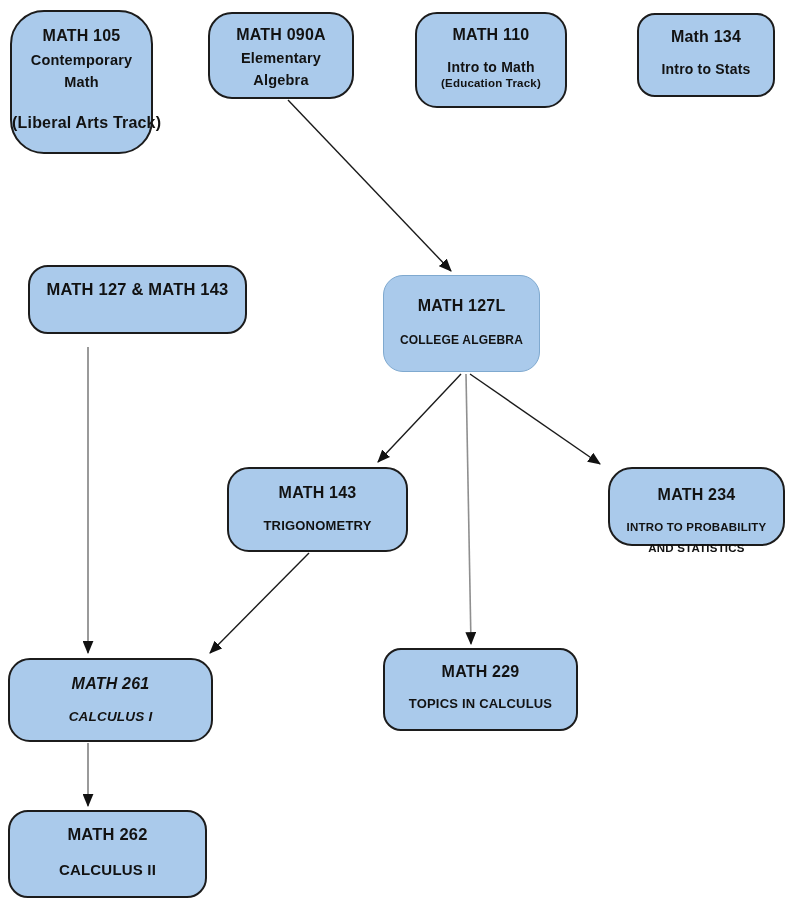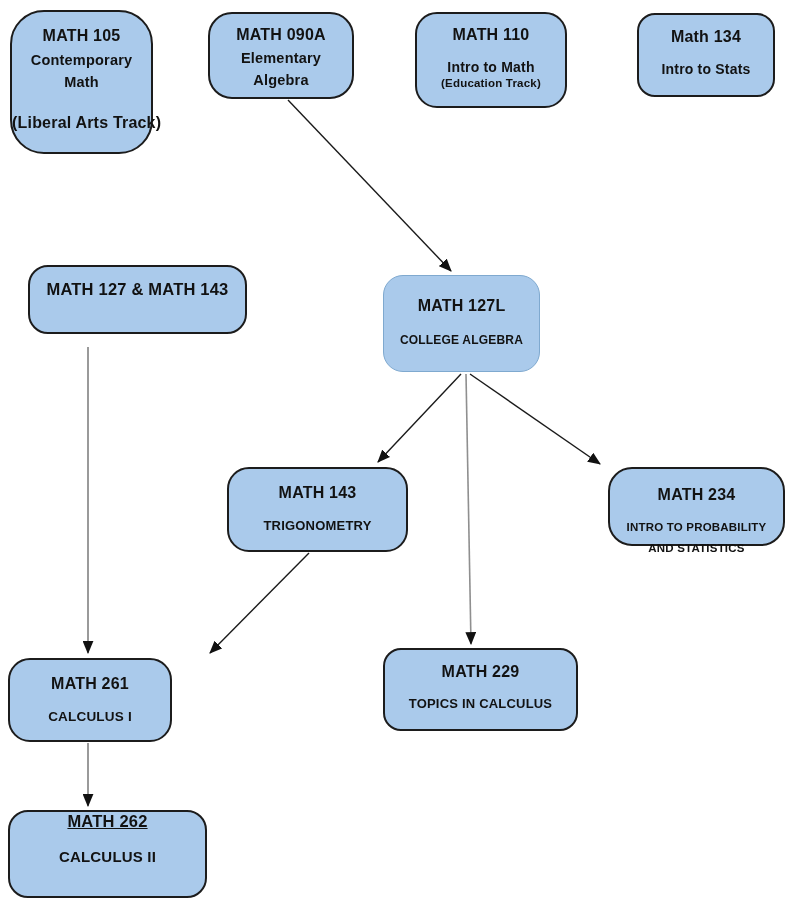--- a/index.html
+++ b/index.html
@@ -85,26 +85,26 @@
       </div>
       <div class="node" style="left: 227px; top: 467px; width: 181px; height: 85px; border-radius: 22px; background: rgb(170, 202, 235); border: 2.6px solid rgb(28, 28, 28); align-items: center;">
         <div class="node-line" style="font-size: 16px; margin-top: 15px; color: rgb(18, 18, 18);">MATH 143</div>
         <div class="node-line" style="font-size: 13px; margin-top: 17px; color: rgb(18, 18, 18);">TRIGONOMETRY</div>
       </div>
       <div class="node" style="left: 608px; top: 467px; width: 177px; height: 79px; border-radius: 24px; background: rgb(170, 202, 235); border: 2.6px solid rgb(28, 28, 28);">
         <div class="node-line" style="font-size: 16px; margin-top: 17px; color: rgb(18, 18, 18);">MATH 234</div>
         <div class="node-line" style="font-size: 11.5px; margin-top: 17px; color: rgb(18, 18, 18);">INTRO TO PROBABILITY</div>
         <div class="node-line" style="font-size: 11.5px; margin-top: 7px; color: rgb(18, 18, 18);">AND STATISTICS</div>
       </div>
-      <div class="node" style="left: 8px; top: 658px; width: 164px; height: 84px; border-radius: 22px; background: rgb(170, 202, 235); border: 2.6px solid rgb(28, 28, 28);">
+      <div class="node" style="left: 8px; top: 658px; width: 205px; height: 84px; border-radius: 22px; background: rgb(170, 202, 235); border: 2.6px solid rgb(28, 28, 28); font-style: italic;">
         <div class="node-line" style="font-size: 16px; margin-top: 15px; color: rgb(18, 18, 18);">MATH 261</div>
         <div class="node-line" style="font-size: 13.5px; margin-top: 16px; color: rgb(18, 18, 18);">CALCULUS I</div>
       </div>
       <div class="node" style="left: 383px; top: 648px; width: 195px; height: 83px; border-radius: 18px; background: rgb(170, 202, 235); border: 2.6px solid rgb(28, 28, 28);">
         <div class="node-line" style="font-size: 16px; margin-top: 13px; color: rgb(18, 18, 18);">MATH 229</div>
         <div class="node-line" style="font-size: 13px; margin-top: 16px; color: rgb(18, 18, 18);">TOPICS IN CALCULUS</div>
       </div>
       <div class="node" style="left: 8px; top: 810px; width: 199px; height: 88px; border-radius: 20px; background: rgb(170, 202, 235); border: 2.6px solid rgb(28, 28, 28);">
-        <div class="node-line" style="font-size: 16.5px; color: rgb(18, 18, 18); text-decoration: underline;">MATH 262</div>
+        <div class="node-line" style="font-size: 16.5px; margin-top: 13px; color: rgb(18, 18, 18);">MATH 262</div>
         <div class="node-line" style="font-size: 15px; margin-top: 17px; color: rgb(18, 18, 18);">CALCULUS II</div>
       </div>
     </div>
 </div>
 
 </body></html>

